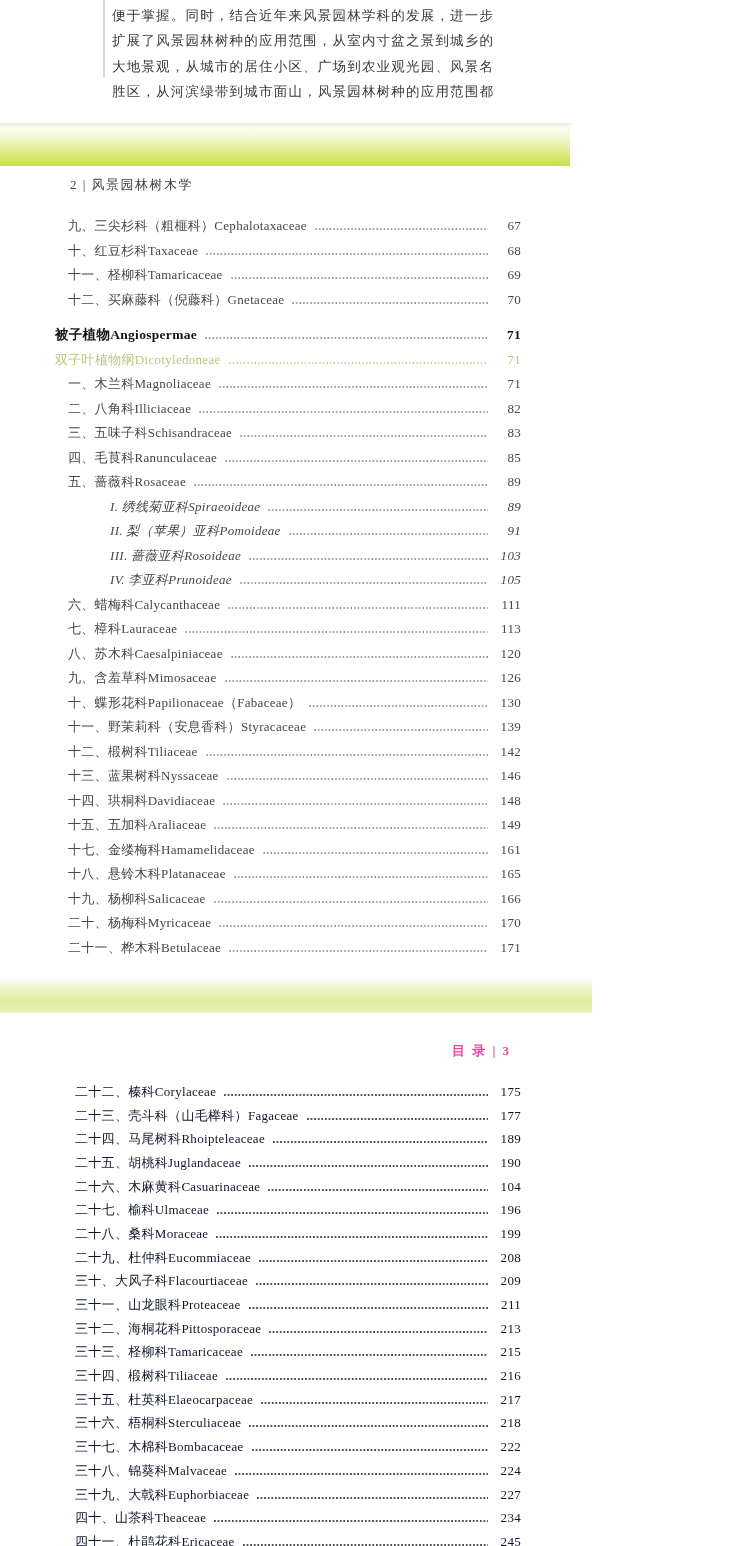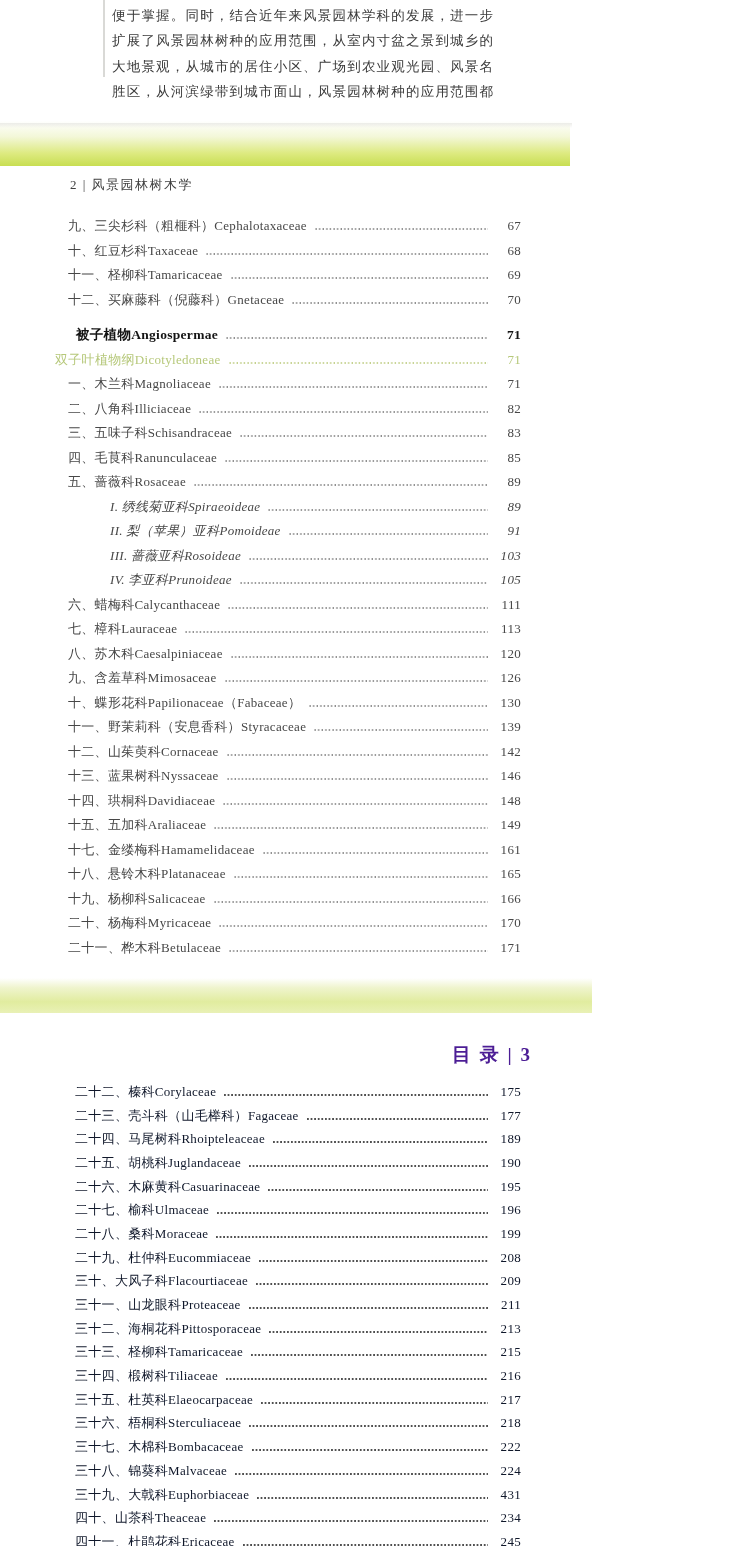--- a/index.html
+++ b/index.html
@@ -38,37 +38,37 @@
       rgba(255,255,255,0) 0%, #eff4cd 28%, #e1ec9f 68%, #e9f1b6 100%);
   }
 
   
   .page2-header {
     position:absolute; left:70px; top:176px;
     font-size:13px; color:#3f3f3f; letter-spacing:1.5px;
   }
   .page3-header {
     position:absolute; left:452px; top:1042px;
-    font-size:19px; color:#4c1d95; letter-spacing:2px; font-weight:bold;
+    font-size:13px; color:#ec4899; letter-spacing:2px; font-weight:bold;
   }
 
   
   .toc { position:absolute; display:block; }
   #toc-page2 { left:55px; top:214px; width:466px; }
   #toc-page3 { left:75px; top:1080px; width:446px; }
 
   .toc-row {
     display:flex; align-items:center; height:24.5px;
     font-size:13px; color:#474747; letter-spacing:0.3px;
   }
   #toc-page3 .toc-row { height:23.7px; font-weight:normal; color:#0f172a; }
 
   #toc-page2 .t-entry { padding-left:13px; }
   #toc-page2 .t-sub   { padding-left:55px; font-style:italic; }
-  .t-section { font-weight:bold; color:#141414; font-size:13.5px;margin-left:21px; }
+  .t-section { font-weight:bold; color:#141414; font-size:13.5px; }
   .t-class   { color:#b6c87a; }
   .gap { margin-top:11px; }
 
   .toc-label { white-space:nowrap; flex:0 0 auto; }
 
   .toc-dots {
     flex:1 1 auto; height:4px; align-self:center; transform:translateY(3px);
     margin:0 6px 0 8px;
     background-image:radial-gradient(circle at 1.2px 2px, #8f8f8f 0.8px, rgba(0,0,0,0) 1px);
     background-size:3.6px 4px; background-repeat:repeat-x;
@@ -200,21 +200,21 @@
     <span class="toc-label">十、蝶形花科Papilionaceae（Fabaceae）</span>
     <span class="toc-dots"></span>
     <span class="toc-page">130</span>
   </div>
       <div class="toc-row t-entry">
     <span class="toc-label">十一、野茉莉科（安息香科）Styracaceae</span>
     <span class="toc-dots"></span>
     <span class="toc-page">139</span>
   </div>
       <div class="toc-row t-entry">
-    <span class="toc-label">十二、山茱萸科Cornaceae</span>
+    <span class="toc-label">十二、椴树科Tiliaceae</span>
     <span class="toc-dots"></span>
     <span class="toc-page">142</span>
   </div>
       <div class="toc-row t-entry">
     <span class="toc-label">十三、蓝果树科Nyssaceae</span>
     <span class="toc-dots"></span>
     <span class="toc-page">146</span>
   </div>
       <div class="toc-row t-entry">
     <span class="toc-label">十四、珙桐科Davidiaceae</span>
@@ -274,21 +274,21 @@
     <span class="toc-page">189</span>
   </div>
       <div class="toc-row t-entry">
     <span class="toc-label">二十五、胡桃科Juglandaceae</span>
     <span class="toc-dots"></span>
     <span class="toc-page">190</span>
   </div>
       <div class="toc-row t-entry">
     <span class="toc-label">二十六、木麻黄科Casuarinaceae</span>
     <span class="toc-dots"></span>
-    <span class="toc-page">195</span>
+    <span class="toc-page">104</span>
   </div>
       <div class="toc-row t-entry">
     <span class="toc-label">二十七、榆科Ulmaceae</span>
     <span class="toc-dots"></span>
     <span class="toc-page">196</span>
   </div>
       <div class="toc-row t-entry">
     <span class="toc-label">二十八、桑科Moraceae</span>
     <span class="toc-dots"></span>
     <span class="toc-page">199</span>
@@ -339,21 +339,21 @@
     <span class="toc-page">222</span>
   </div>
       <div class="toc-row t-entry">
     <span class="toc-label">三十八、锦葵科Malvaceae</span>
     <span class="toc-dots"></span>
     <span class="toc-page">224</span>
   </div>
       <div class="toc-row t-entry">
     <span class="toc-label">三十九、大戟科Euphorbiaceae</span>
     <span class="toc-dots"></span>
-    <span class="toc-page">431</span>
+    <span class="toc-page">227</span>
   </div>
       <div class="toc-row t-entry">
     <span class="toc-label">四十、山茶科Theaceae</span>
     <span class="toc-dots"></span>
     <span class="toc-page">234</span>
   </div>
       <div class="toc-row t-entry">
     <span class="toc-label">四十一、杜鹃花科Ericaceae</span>
     <span class="toc-dots"></span>
     <span class="toc-page">245</span>

